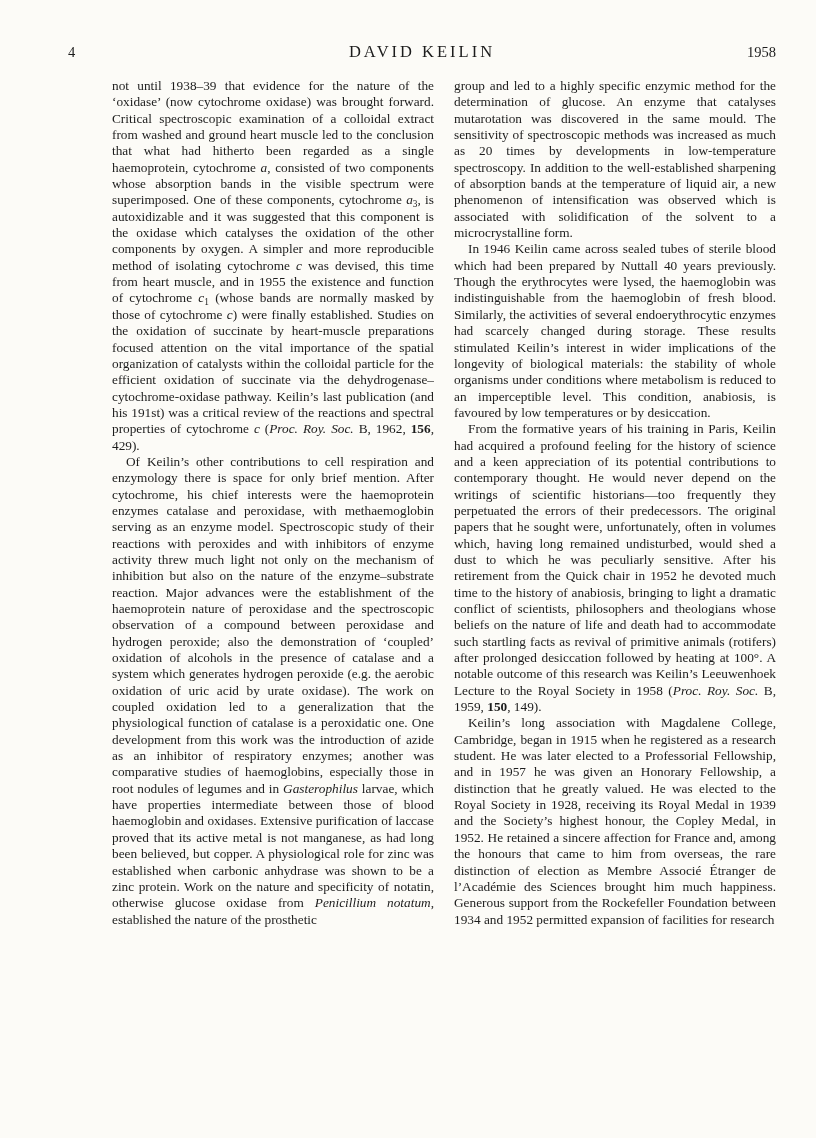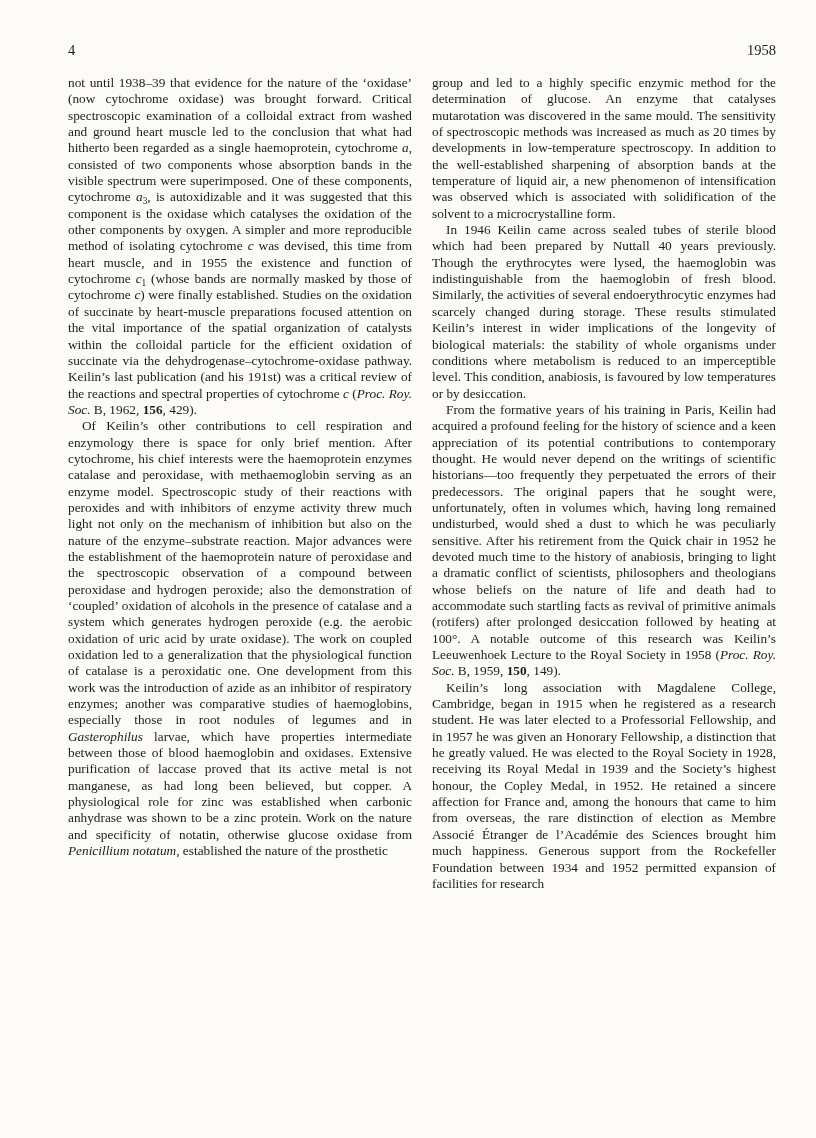--- a/index.html
+++ b/index.html
@@ -34,20 +34,21 @@
   .running-head .title {
     flex: 1;
     text-align: center;
     font-size: 16.5px;
     letter-spacing: 3px;
     font-weight: normal;
   }
   .columns {
     display: flex;
     gap: 20px;
+    margin-left: 44px;
   }
   .col {
     flex: 1 1 0;
     min-width: 0;
     text-align: justify;
     font-size: 13.3px;
     line-height: 16.35px;
   }
   .para {
     margin: 0;
@@ -61,20 +62,21 @@
     vertical-align: -0.28em;
     line-height: 0;
   }
 </style>
 </head>
 <body>
 
 <div class="page" style="background: rgb(252, 251, 247); color: rgb(28, 28, 28);">
   <div class="running-head">
     <span class="page-num">4</span>
+    <span class="title">DAVID KEILIN</span>
     <span class="year">1958</span>
   </div>
   <div class="columns">
     <div class="col">
         <p class="para"><span>not until 1938–39 that evidence for the nature of the ‘oxidase’ (now cytochrome oxidase) was brought forward. Critical spectroscopic examination of a colloidal extract from washed and ground heart muscle led to the conclusion that what had hitherto been regarded as a single haemoprotein, cytochrome </span><span class="it">a</span><span>, consisted of two components whose absorption bands in the visible spectrum were superimposed. One of these components, cytochrome </span><span class="it">a</span><span class="sb">3</span><span>, is autoxidizable and it was suggested that this component is the oxidase which catalyses the oxidation of the other components by oxygen. A simpler and more reproducible method of isolating cytochrome </span><span class="it">c</span><span> was devised, this time from heart muscle, and in 1955 the existence and function of cytochrome </span><span class="it">c</span><span class="sb">1</span><span> (whose bands are normally masked by those of cytochrome </span><span class="it">c</span><span>) were finally established. Studies on the oxidation of succinate by heart-muscle preparations focused attention on the vital importance of the spatial organization of catalysts within the colloidal particle for the efficient oxidation of succinate via the dehydrogenase–cytochrome-oxidase pathway. Keilin’s last publication (and his 191st) was a critical review of the reactions and spectral properties of cytochrome </span><span class="it">c</span><span> (</span><span class="it">Proc. Roy. Soc.</span><span> B, 1962, </span><span class="bd">156</span><span>, 429).</span></p>
         <p class="para indent"><span>Of Keilin’s other contributions to cell respiration and enzymology there is space for only brief mention. After cytochrome, his chief interests were the haemoprotein enzymes catalase and peroxidase, with methaemoglobin serving as an enzyme model. Spectroscopic study of their reactions with peroxides and with inhibitors of enzyme activity threw much light not only on the mechanism of inhibition but also on the nature of the enzyme–substrate reaction. Major advances were the establishment of the haemoprotein nature of peroxidase and the spectroscopic observation of a compound between peroxidase and hydrogen peroxide; also the demonstration of ‘coupled’ oxidation of alcohols in the presence of catalase and a system which generates hydrogen peroxide (e.g. the aerobic oxidation of uric acid by urate oxidase). The work on coupled oxidation led to a generalization that the physiological function of catalase is a peroxidatic one. One development from this work was the introduction of azide as an inhibitor of respiratory enzymes; another was comparative studies of haemoglobins, especially those in root nodules of legumes and in </span><span class="it">Gasterophilus</span><span> larvae, which have properties intermediate between those of blood haemoglobin and oxidases. Extensive purification of laccase proved that its active metal is not manganese, as had long been believed, but copper. A physiological role for zinc was established when carbonic anhydrase was shown to be a zinc protein. Work on the nature and specificity of notatin, otherwise glucose oxidase from </span><span class="it">Penicillium notatum</span><span>, established the nature of the prosthetic</span></p>
       </div>
     <div class="col">
         <p class="para"><span>group and led to a highly specific enzymic method for the determination of glucose. An enzyme that catalyses mutarotation was discovered in the same mould. The sensitivity of spectroscopic methods was increased as much as 20 times by developments in low-temperature spectroscopy. In addition to the well-established sharpening of absorption bands at the temperature of liquid air, a new phenomenon of intensification was observed which is associated with solidification of the solvent to a microcrystalline form.</span></p>
         <p class="para indent"><span>In 1946 Keilin came across sealed tubes of sterile blood which had been prepared by Nuttall 40 years previously. Though the erythrocytes were lysed, the haemoglobin was indistinguishable from the haemoglobin of fresh blood. Similarly, the activities of several endoerythrocytic enzymes had scarcely changed during storage. These results stimulated Keilin’s interest in wider implications of the longevity of biological materials: the stability of whole organisms under conditions where metabolism is reduced to an imperceptible level. This condition, anabiosis, is favoured by low temperatures or by desiccation.</span></p>

